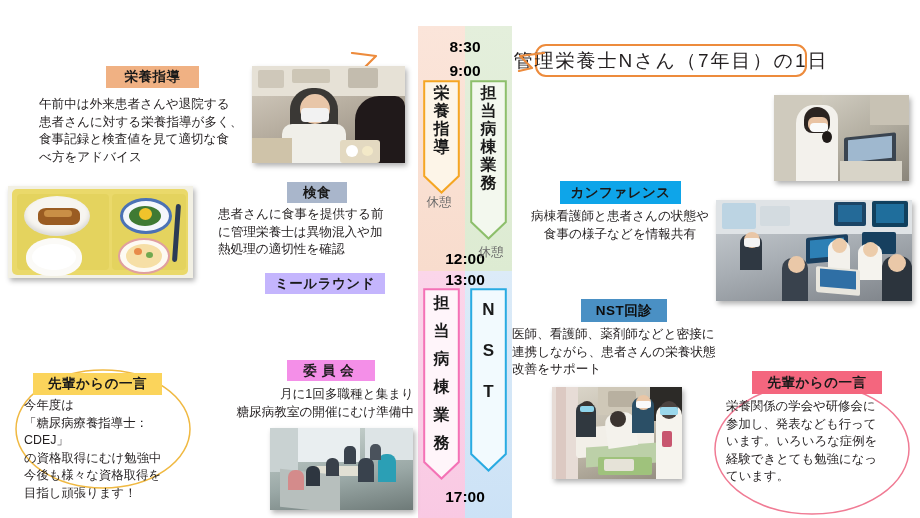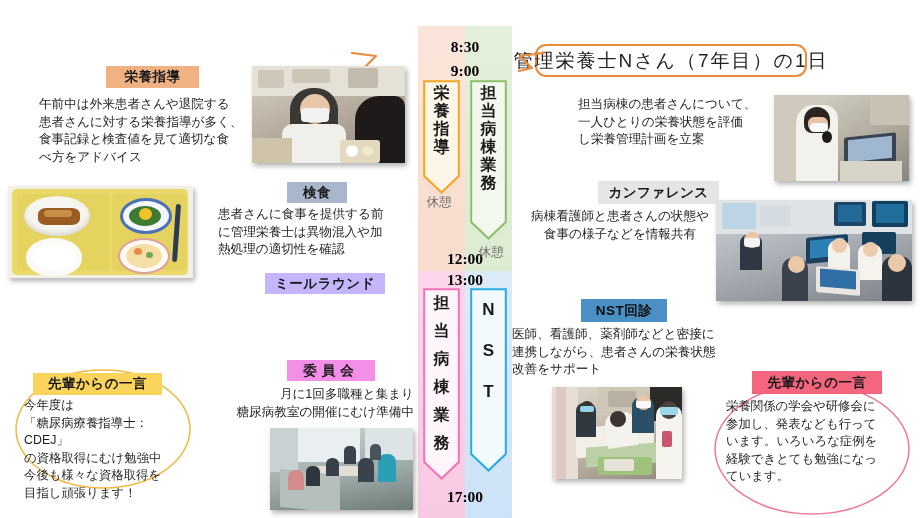--- a/index.html
+++ b/index.html
@@ -40,21 +40,21 @@
     box-sizing:border-box;
     white-space:nowrap;
     letter-spacing:.5px;
   }
   .badge.orange{background:#F0B183;}
   .badge.slate{background:#A9B6CB;}
   .badge.pinklite{background:#c4b5fd;}
   .badge.magenta{background:#F48FE8;letter-spacing:5px;}
   .badge.yellow{background:#FBD45B;}
   .badge.greenlite{background:#C5E0B4;}
-  .badge.green{background:#e5e5e5;margin-left:38px;}
+  .badge.green{background:#0ea5e9;}
   .badge.blue{background:#4A90C4;color:#0d0d0d;align-items:center;}
   .badge.rose{background:#F4667E;}
 
   
   .para{
     position:absolute;
     font-size:12.6px;
     line-height:17.5px;
     color:#231f20;
     white-space:pre-line;
@@ -75,21 +75,21 @@
 
   
   .tl-col{position:absolute;box-sizing:border-box;}
   .tl-left-top{background:linear-gradient(180deg,#FBE5DA 0%,#F8DCCD 100%);}
   .tl-right-top{background:linear-gradient(180deg,#E4EFDC 0%,#DDEBD2 100%);}
   .tl-left-bot{background:linear-gradient(180deg,#FBD6EA 0%,#F9C9E3 100%);}
   .tl-right-bot{background:linear-gradient(180deg,#DCEBF8 0%,#CCE2F6 100%);}
 
   .tl-time{
     position:absolute;
-    font-family:Liberation Serif, serif;
+    font-family:Liberation Sans, sans-serif;
     font-weight:bold;
     font-size:15.5px;
     color:#000;
     text-align:center;
     letter-spacing:0px;
   }
   .tl-break{
     position:absolute;
     font-size:12.5px;
     color:#6a6a6a;
@@ -229,23 +229,20 @@
   </div>
   <div class="badge yellow" style="left:33px;top:373px;width:129px;height:22px;">
     <span>先輩からの一言</span>
   </div>
   <div class="ell-text" style="left:24px;top:397px;width:166px;">今年度は
 「糖尿病療養指導士：CDEJ」
 の資格取得にむけ勉強中
 今後も様々な資格取得を
 目指し頑張ります！</div>
 
-  <div class="para" style="left:578px;top:96px;width:210px;">担当病棟の患者さんについて、
-一人ひとりの栄養状態を評価
-し栄養管理計画を立案</div>
 
   <div class="photo" style="left:774px;top:95px;width:135px;height:86px;">
     <div class="ph" style="left:0;top:0;width:135px;height:86px;background:linear-gradient(150deg,#dcd8cd 0%,#b6b1a4 55%,#8c8madd 100%);"></div>
     <div class="ph" style="left:0;top:0;width:135px;height:86px;background:linear-gradient(150deg,#ddd9ce 0%,#b4afa2 55%,#8a857a 100%);"></div>
     <div class="ph" style="left:0;top:0;width:48px;height:86px;background:#cfcabd;"></div>
     <div class="ph" style="left:22px;top:10px;width:42px;height:76px;background:#f3f1ec;border-radius:18px 14px 0 0;"></div>
     <div class="ph" style="left:30px;top:12px;width:26px;height:26px;background:#2a2320;border-radius:13px 13px 8px 8px;"></div>
     <div class="ph" style="left:34px;top:22px;width:20px;height:14px;background:#e9c3a4;border-radius:6px;"></div>
     <div class="ph" style="left:36px;top:28px;width:18px;height:9px;background:#fafafa;border-radius:4px;"></div>
     <div class="ph" style="left:48px;top:36px;width:10px;height:12px;background:#1f1a18;border-radius:50%;"></div>

